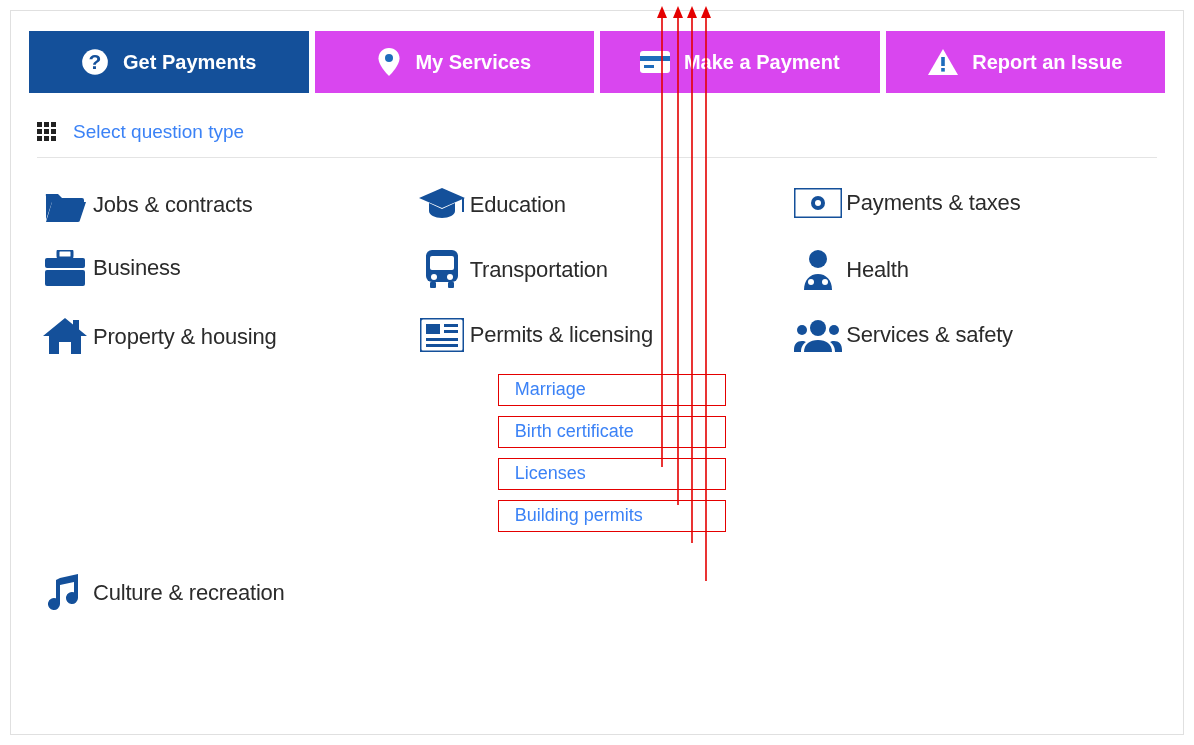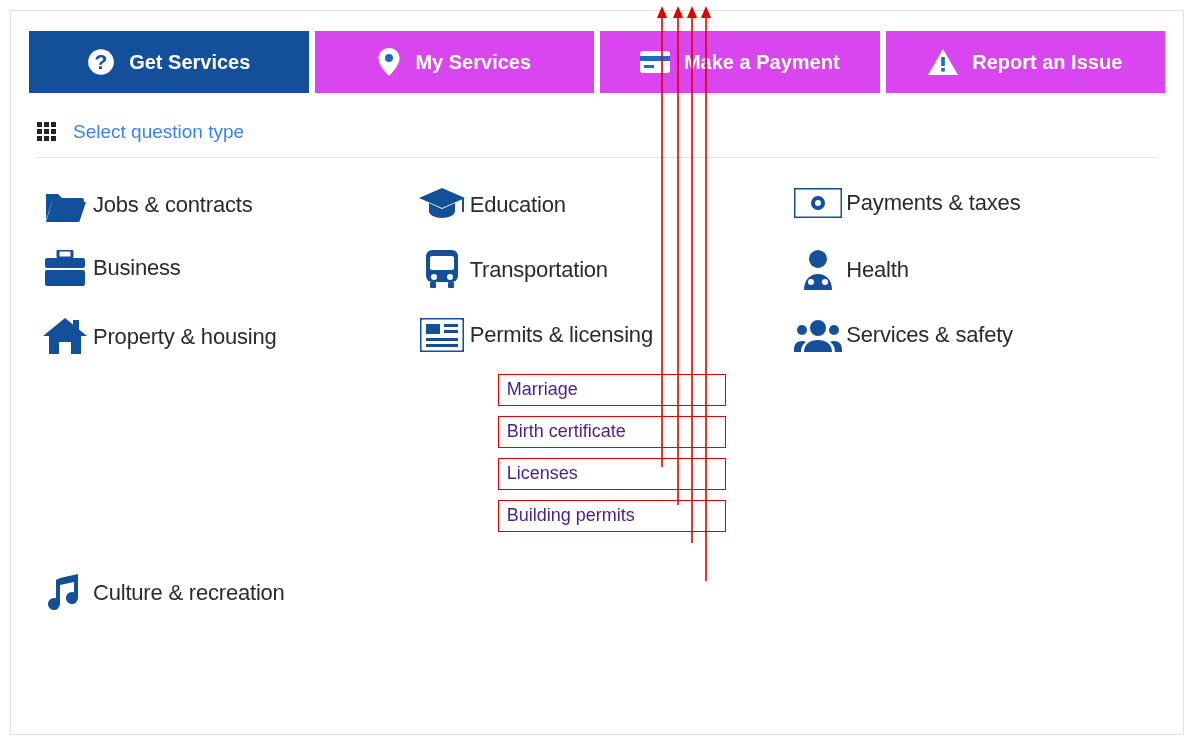--- a/index.html
+++ b/index.html
@@ -82,23 +82,23 @@
   }
   .sublinks {
     margin-top: 22px;
     margin-left: 84px;
     display: flex;
     flex-direction: column;
     gap: 10px;
   }
   .sublink {
     border: 1.5px solid #e40000;
-    padding: 4px 8px 5px 8px;
+    padding: 4px 8px 5px 16px;
     width: 228px;
-    color: #4c1d95;
+    color: #3b82f6;
     font-size: 18px;
     cursor: pointer;
     background: #fff;
   }
   .footer-row {
     margin: 42px 8px 0 8px;
   }
 
   
   .annot {
@@ -115,21 +115,21 @@
 
 <div class="frame">
   <div class="panel">
 
     <div class="tabs">
       <div class="tab active">
         <svg width="28" height="28" viewBox="0 0 24 24" fill="currentColor">
             <circle cx="12" cy="12" r="11" fill="#fff"></circle>
             <text x="12" y="18" text-anchor="middle" font-size="18" font-family="Arial" font-weight="bold" fill="#14509a">?</text>
           </svg>
-        <span>Get Services</span>
+        <span>Get Payments</span>
       </div>
       <div class="tab">
         <svg width="24" height="28" viewBox="0 0 24 28" fill="#fff">
             <path d="M12 0C6 0 1.5 4.5 1.5 10.3 1.5 18 12 28 12 28s10.5-10 10.5-17.7C22.5 4.5 18 0 12 0z"></path>
             <circle cx="12" cy="10" r="4" fill="#1e6dbc"></circle>
           </svg>
         <span>My Services</span>
       </div>
       <div class="tab">
         <svg width="30" height="22" viewBox="0 0 30 22" fill="#fff">

